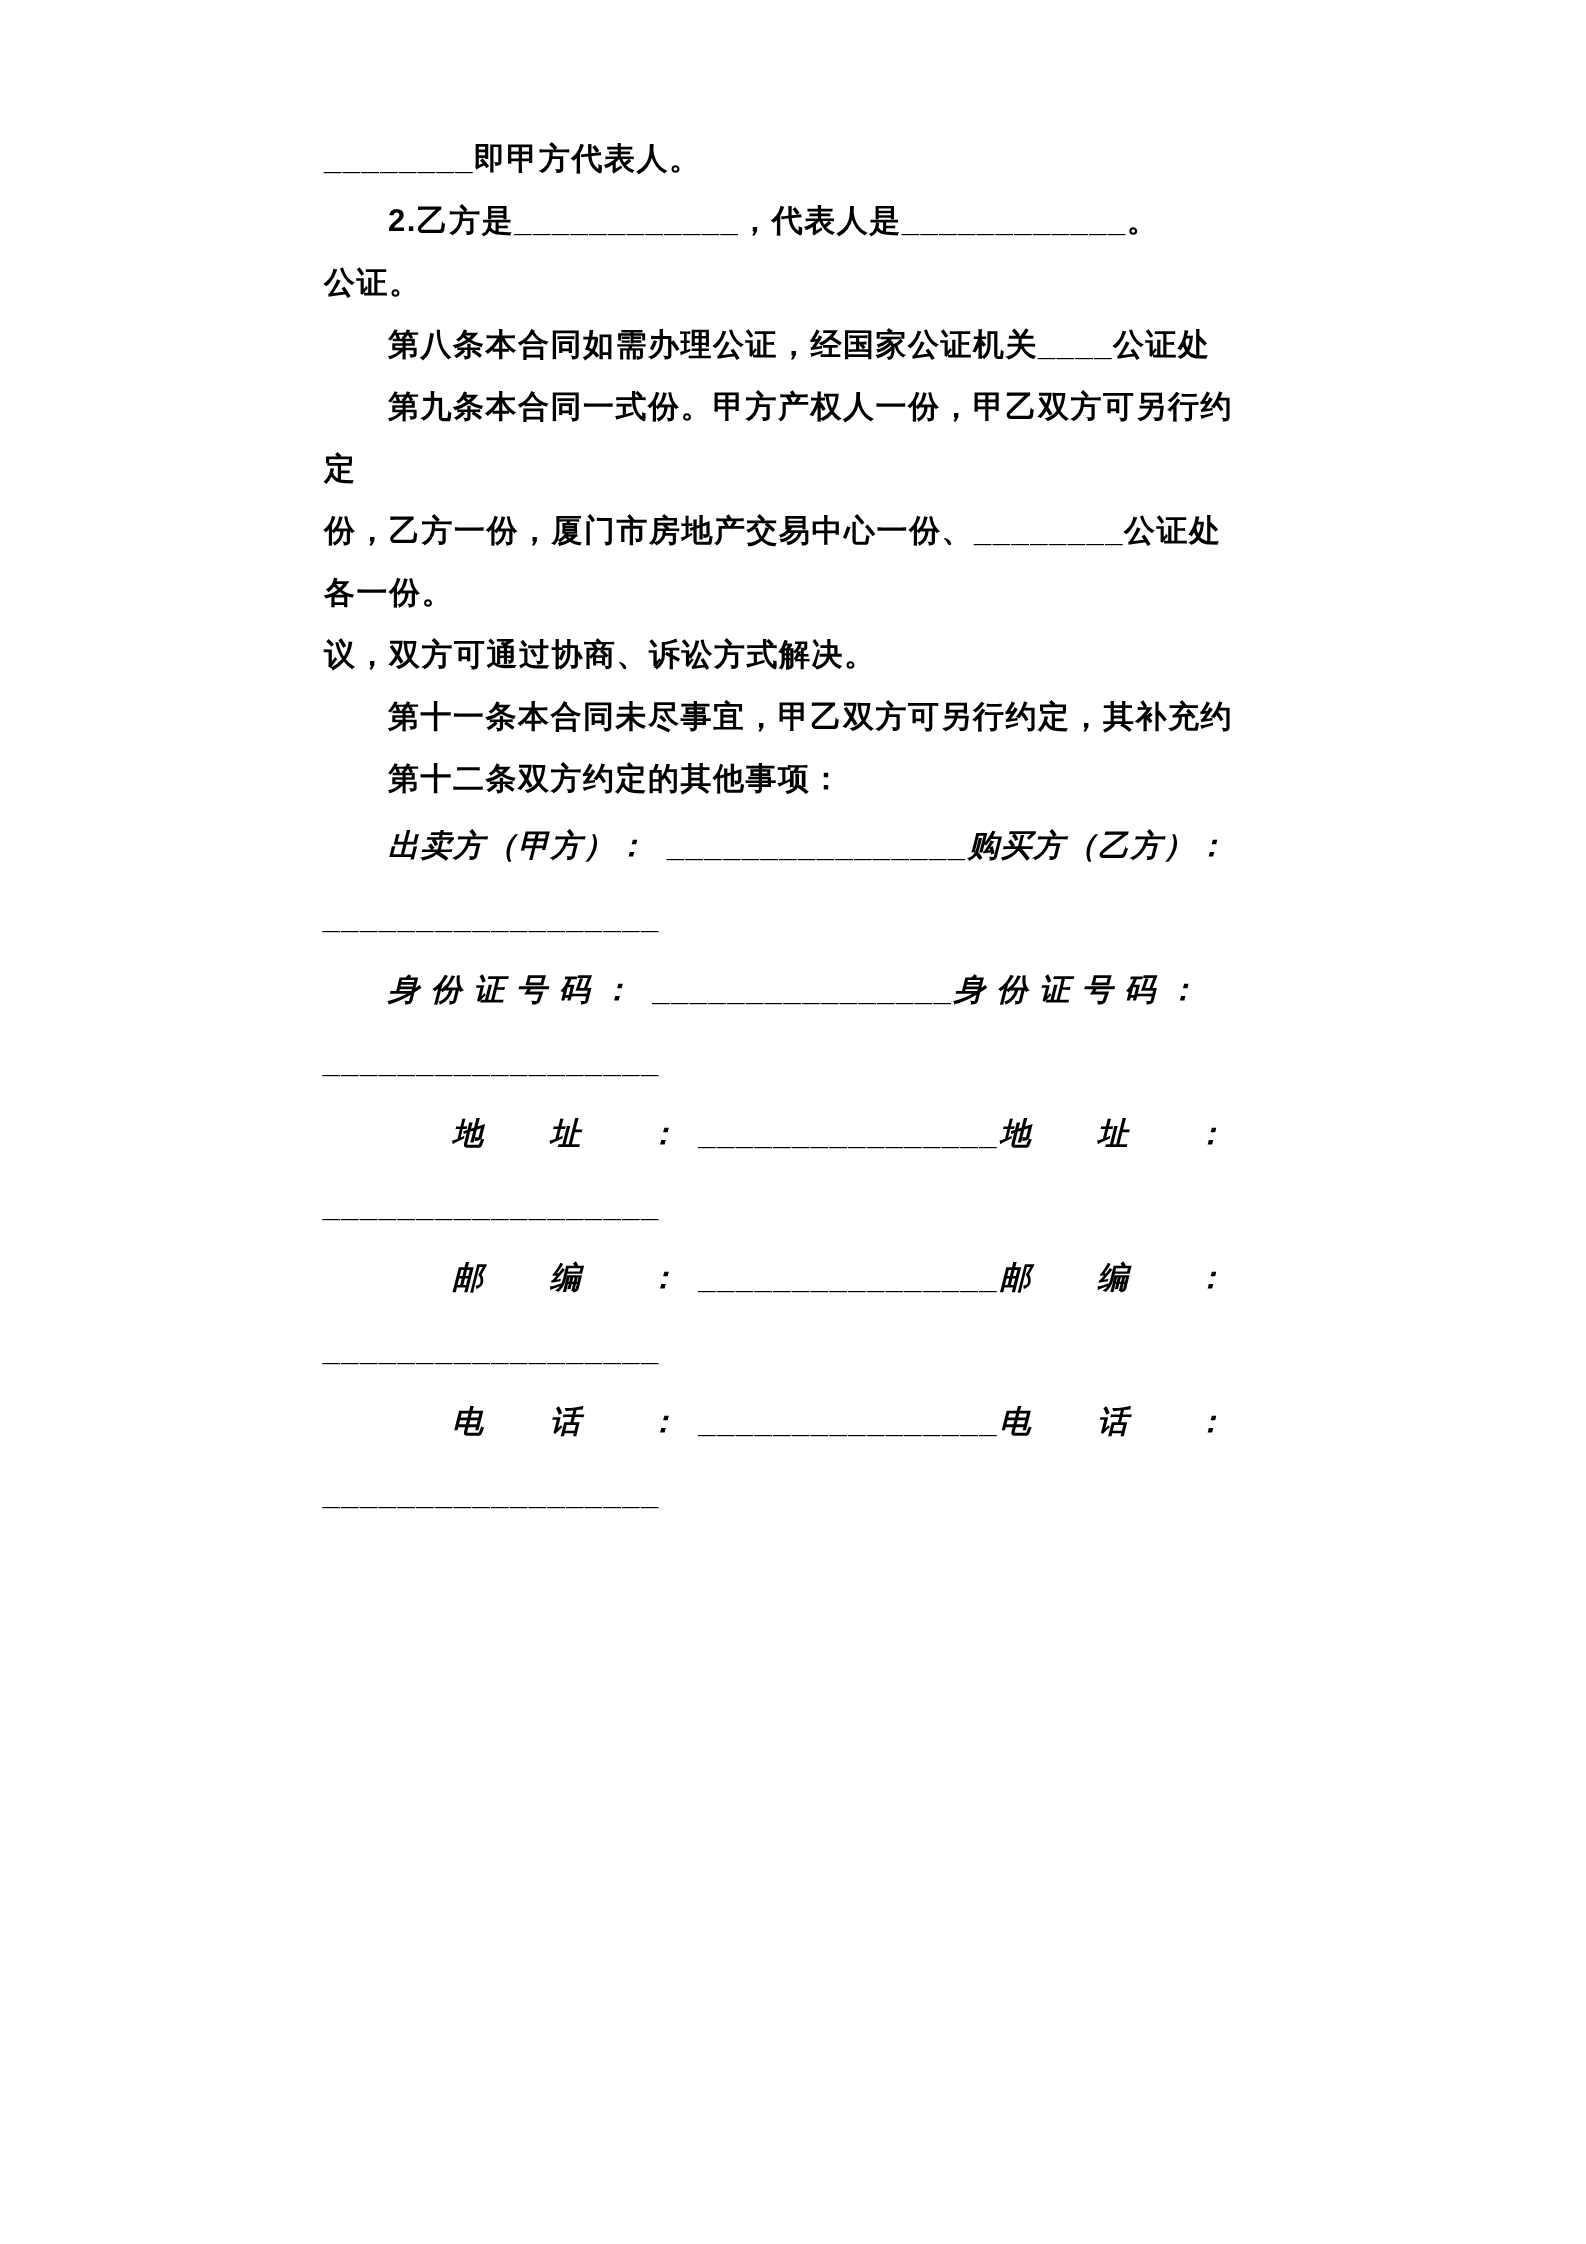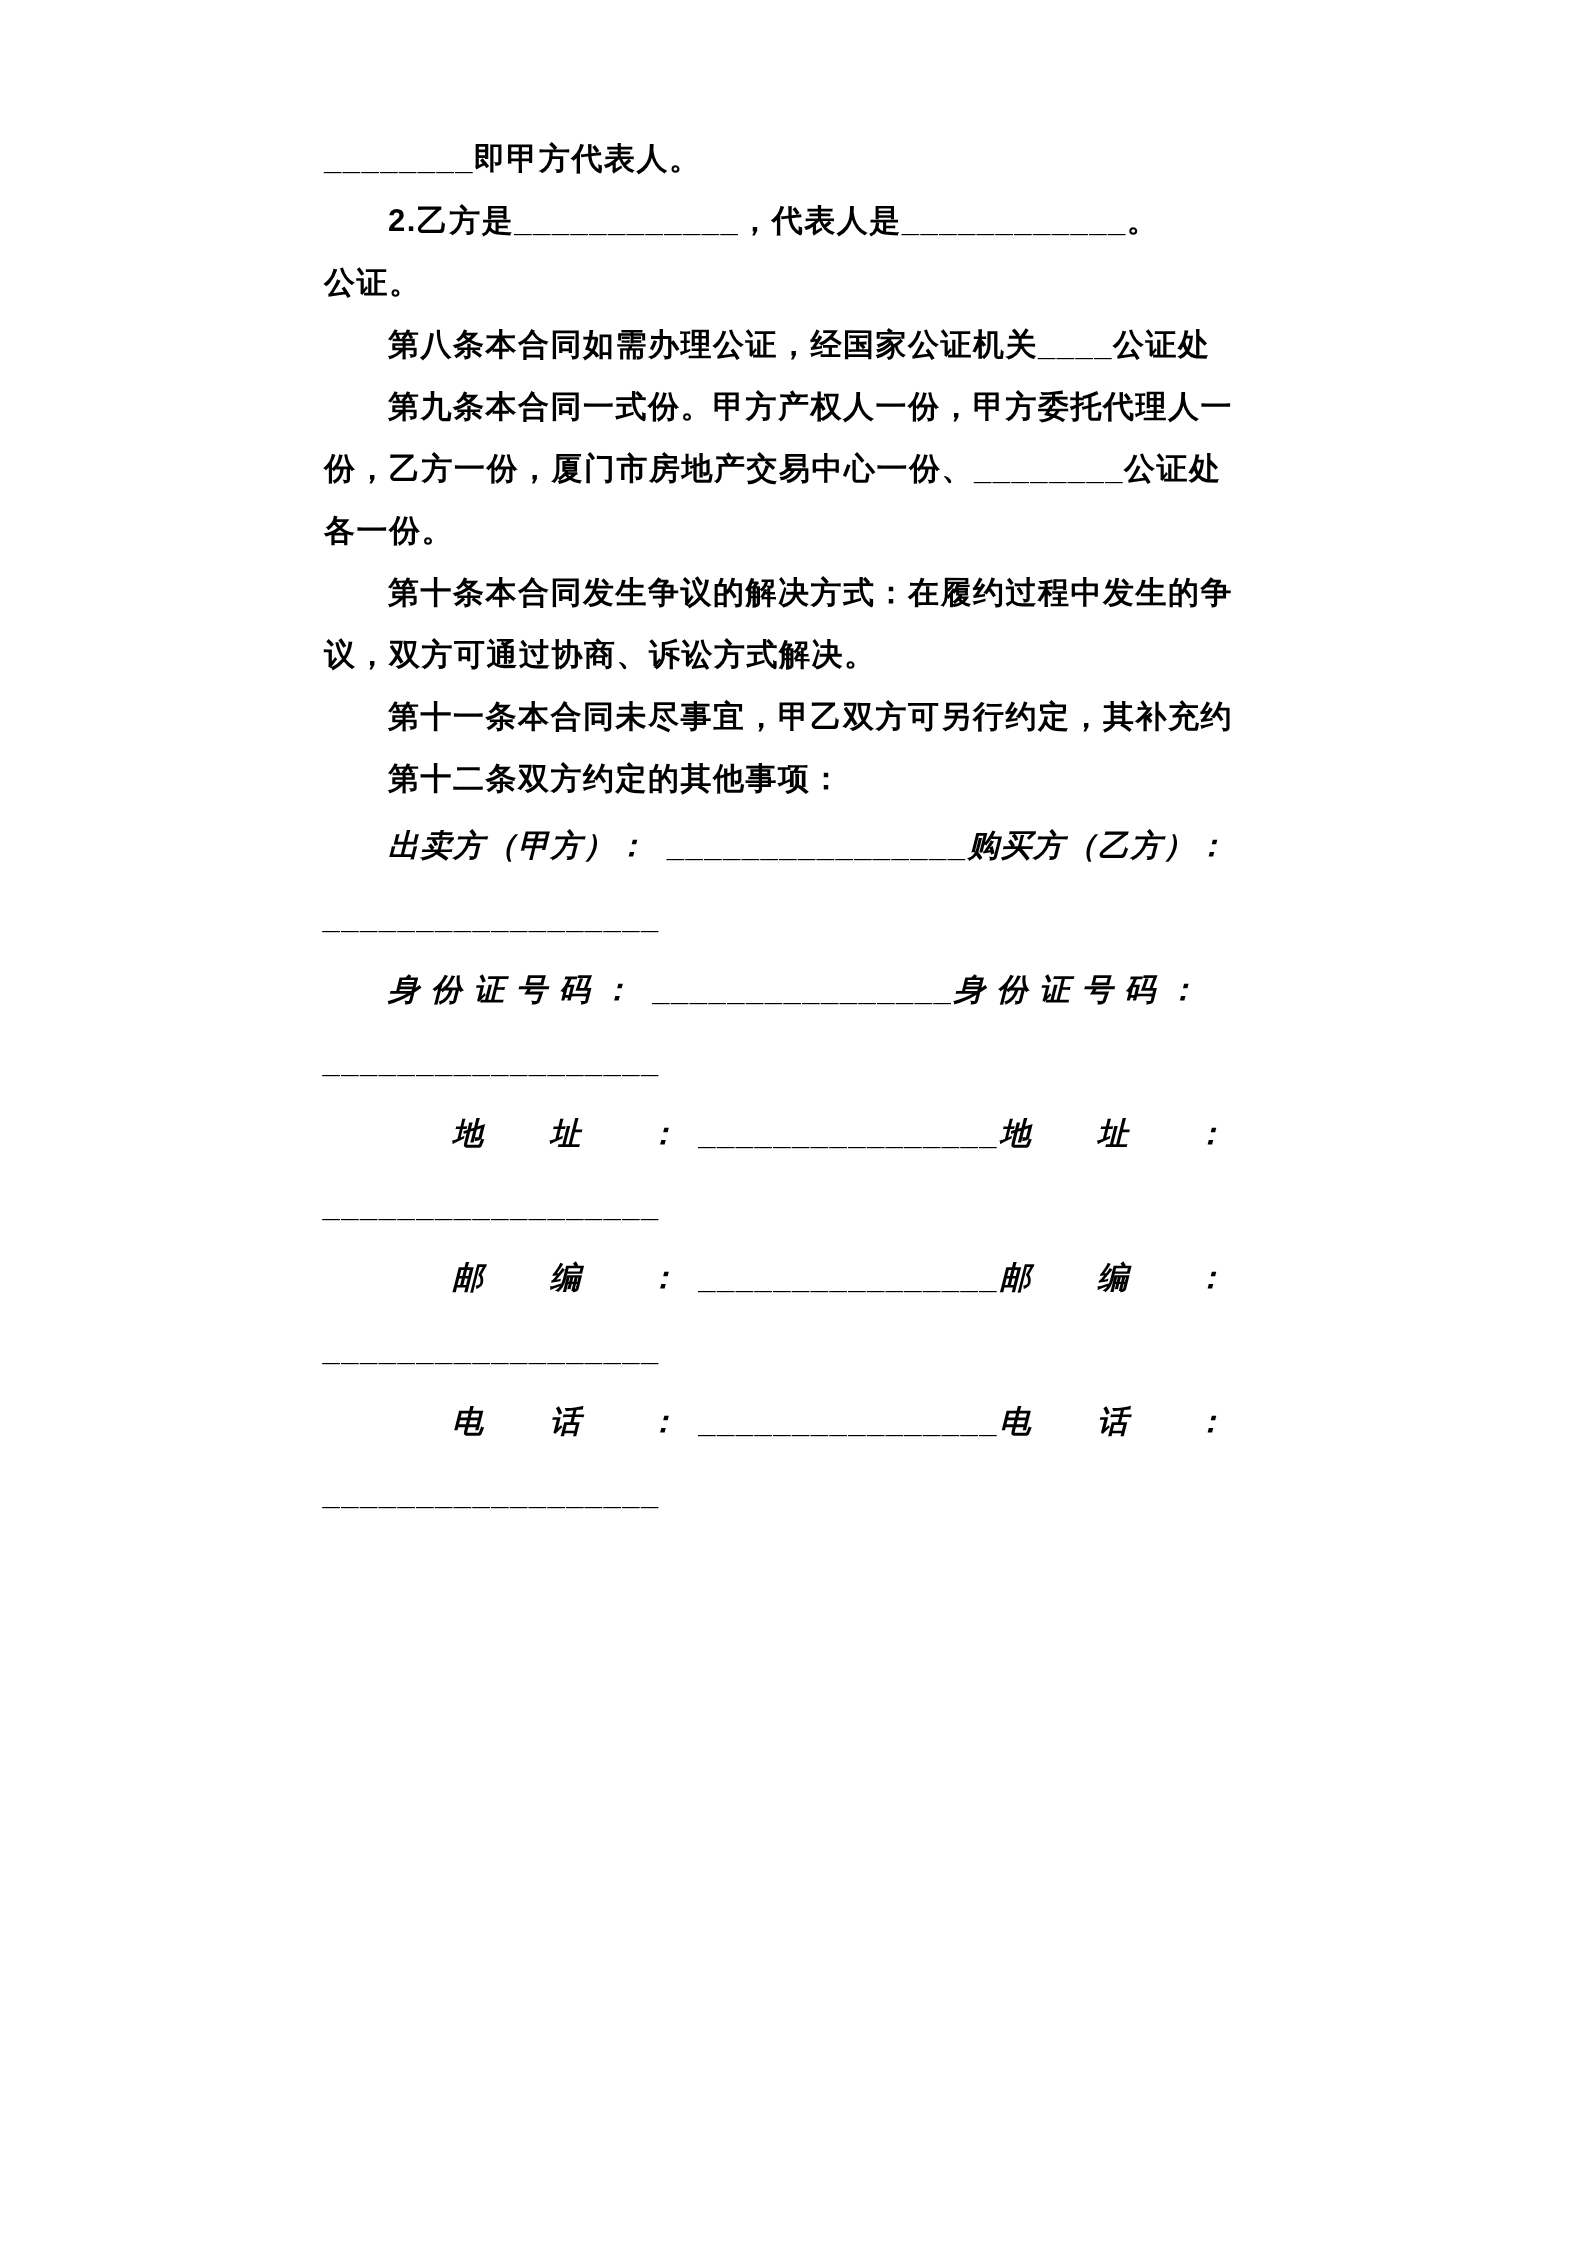--- a/index.html
+++ b/index.html
@@ -36,24 +36,23 @@
   .ind2 { text-indent: 128px; }
 </style>
 </head>
 <body>
 
 <main class="page">
   <p class="line">________即甲方代表人。</p>
   <p class="line ind1">2.乙方是____________，代表人是____________。</p>
   <p class="line">公证。</p>
   <p class="line ind1">第八条本合同如需办理公证，经国家公证机关____公证处</p>
-  <p class="line ind1">第九条本合同一式份。甲方产权人一份，甲方委托代理人一</p>
+  <p class="line ind1">第九条本合同一式份。甲方产权人一份，甲乙双方可另行约定</p>
   <p class="line">份，乙方一份，厦门市房地产交易中心一份、________公证处</p>
   <p class="line">各一份。</p>
-  <p class="line ind1">第十条本合同发生争议的解决方式：在履约过程中发生的争</p>
   <p class="line">议，双方可通过协商、诉讼方式解决。</p>
   <p class="line ind1">第十一条本合同未尽事宜，甲乙双方可另行约定，其补充约</p>
   <p class="line ind1">第十二条双方约定的其他事项：</p>
 
   <p class="line sig ind1">出卖方（甲方）：  ________________购买方（乙方）：</p>
   <p class="line sig">__________________</p>
   <p class="line sig ind1">身 份 证 号 码 ：  ________________身 份 证 号 码 ：</p>
   <p class="line sig">__________________</p>
   <p class="line sig ind2">地　　址　　：  ________________地　　址　　：</p>
   <p class="line sig">__________________</p>

